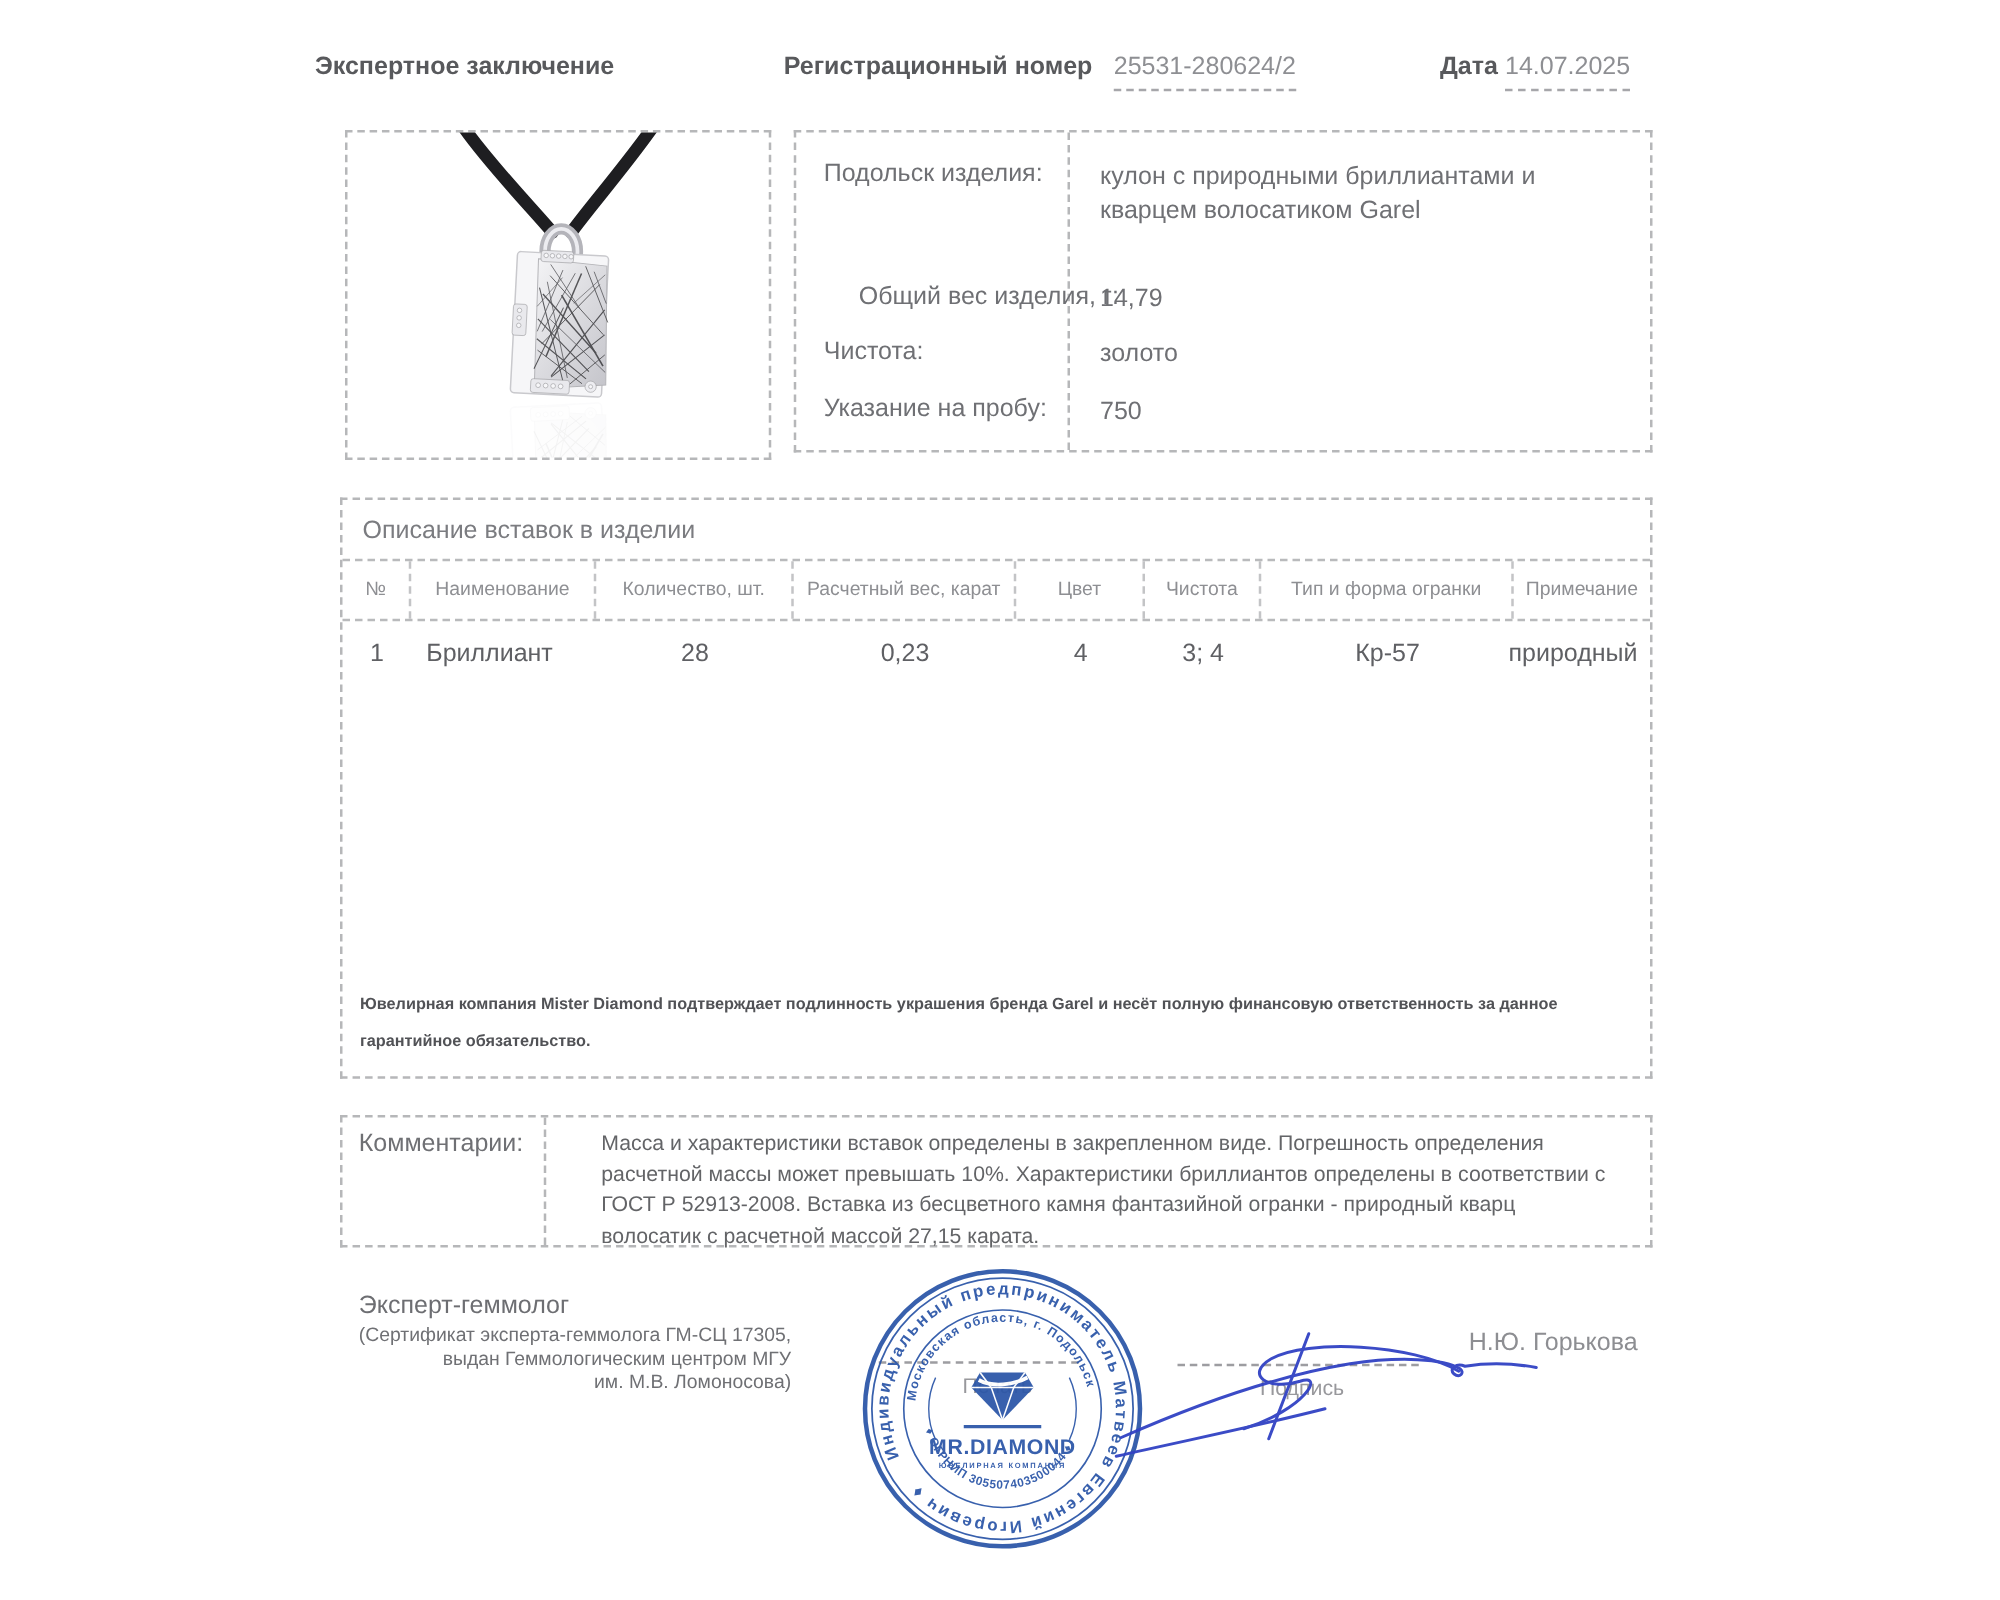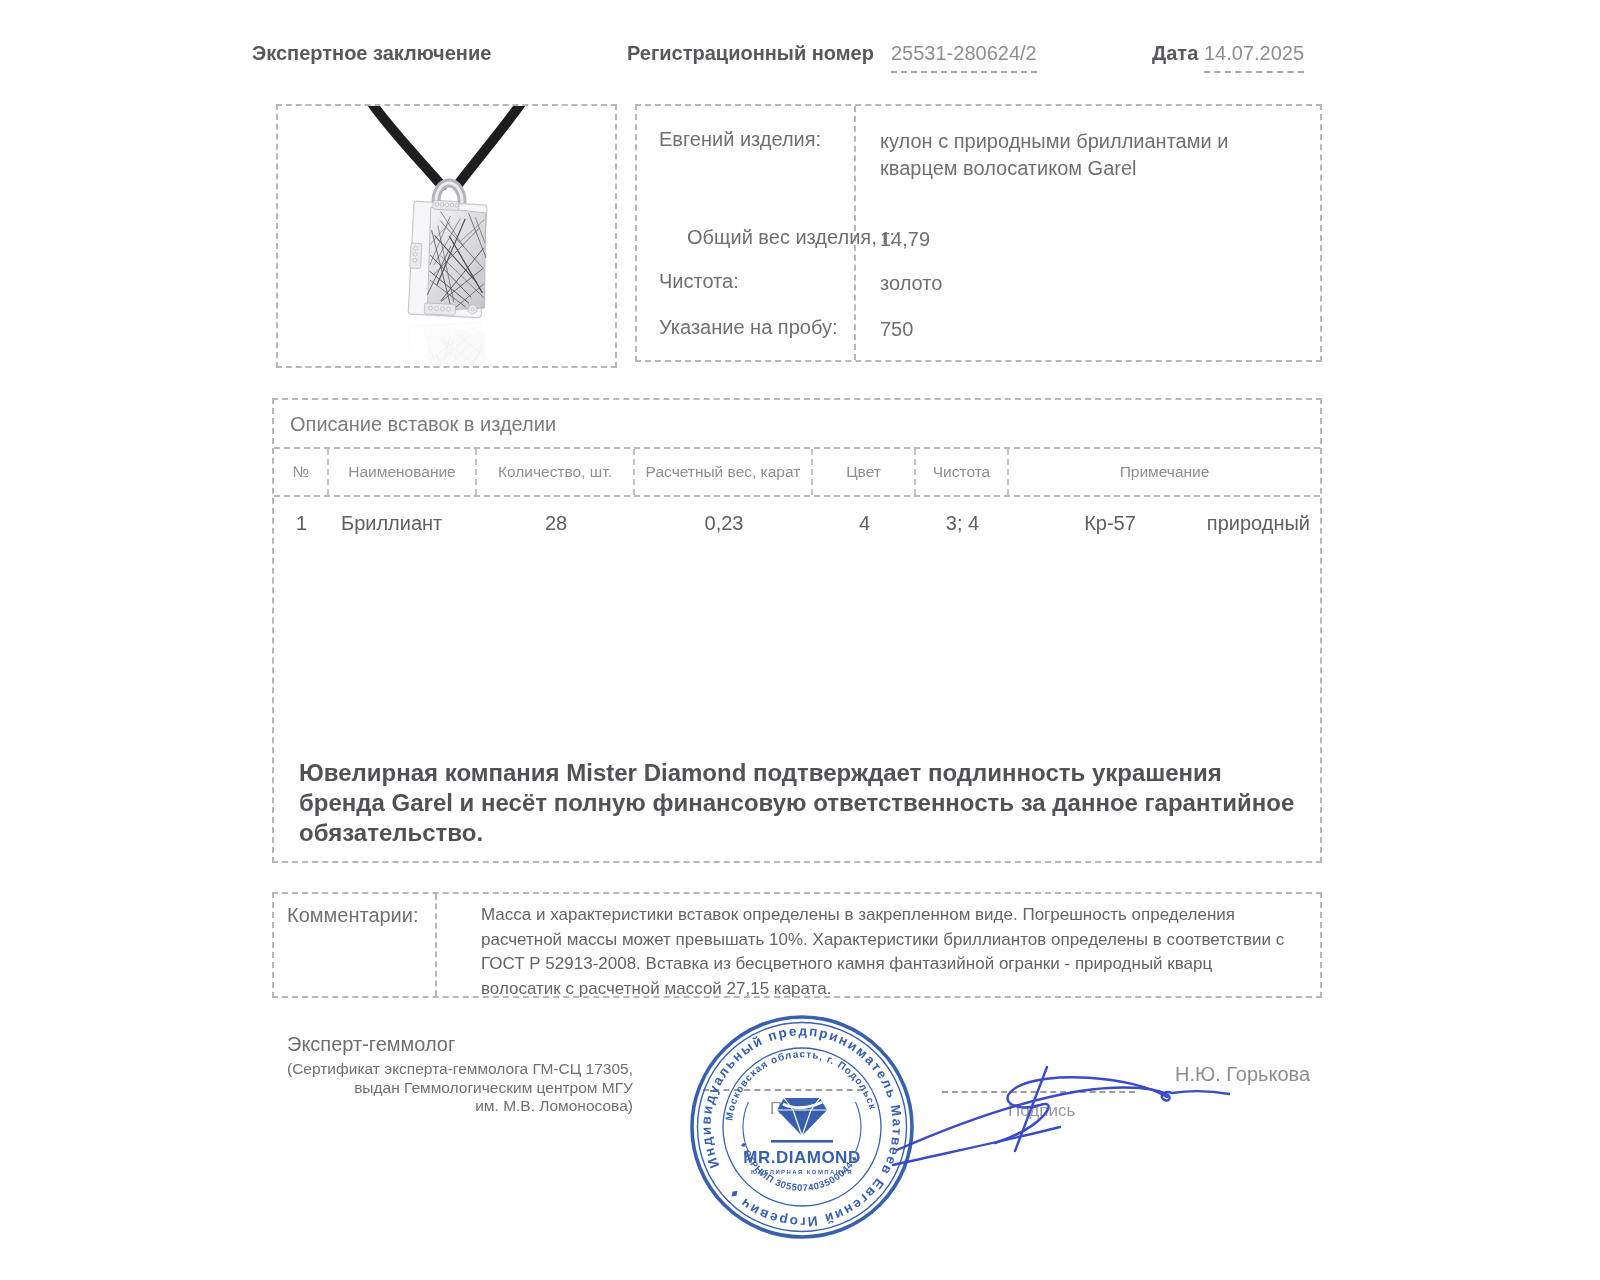--- a/index.html
+++ b/index.html
@@ -25,21 +25,21 @@
       color:#8e8f93;font-size:15.5px;border-right:2px dashed #c3c4c6;box-sizing:border-box;}
   .ins-header .cell:last-child{border-right:none;}
   .ins-row{display:flex;height:52px;}
   .ins-row .cell{display:flex;align-items:center;justify-content:center;
       color:#5f6064;font-size:20px;box-sizing:border-box;}
   .c0{width:55px;} .c1{width:148px;} .c2{width:158px;} .c3{width:178px;}
   .c4{width:103px;} .c5{width:93px;} .c6{width:202px;} .c7{width:109px;flex:1;}
   .ins-row .c1{justify-content:flex-start;padding-left:12px;}
   .ins-row .c7{justify-content:flex-end;padding-right:10px;}
   .statement{position:absolute;left:14px;bottom:13px;width:1014px;
-      font-weight:bold;color:#515256;font-size:24px;line-height:30px;margin-left:11px;}
+      font-weight:bold;color:#515256;font-size:13px;line-height:30px;}
 
   
   .comments{display:flex;}
   .com-label{width:163px;box-sizing:border-box;border-right:2px dashed #b6b7b9;
       padding:10px 0 0 13px;color:#6f7074;font-size:20px;}
   .com-text{padding:9px 0 0 12px;color:#636467;font-size:17px;line-height:24.5px;width:806px;}
 
   
   .expert-role{color:#6d6e72;font-size:20px;}
   .expert-cred{color:#6f7074;font-size:15.5px;line-height:18.5px;}
@@ -131,39 +131,40 @@
             <circle cx="197" cy="202" r="1.6"></circle>
         </g>
       </g>
     </g>
     <use href="#pendantArt" transform="translate(0,428) scale(1,-1)" opacity="0.07"></use>
   </svg>
 </div>
 
 <div class="abs dashed-box" style="left:635px;top:104px;width:687px;height:258px;">
   <div class="desc-divider"></div>
-  <div class="abs desc-row-label" style="left:22px;top:22px;">Евгений изделия:</div>
+  <div class="abs desc-row-label" style="left:22px;top:22px;">Подольск изделия:</div>
   <div class="abs desc-row-value" style="left:243px;top:22px;width:370px;">кулон с природными бриллиантами и кварцем волосатиком Garel</div>
   <div class="abs desc-row-label" style="left:22px;top:120px;margin-left:28px;">Общий вес изделия, г:</div>
   <div class="abs desc-row-value" style="left:243px;top:120px;">14,79</div>
   <div class="abs desc-row-label" style="left:22px;top:164px;">Чистота:</div>
   <div class="abs desc-row-value" style="left:243px;top:164px;">золото</div>
   <div class="abs desc-row-label" style="left:22px;top:210px;">Указание на пробу:</div>
   <div class="abs desc-row-value" style="left:243px;top:210px;">750</div>
 </div>
 
 <div class="abs dashed-box" style="left:272px;top:398px;width:1050px;height:465px;">
   <div class="ins-title">Описание вставок в изделии</div>
   <div class="ins-header">
     <div class="cell c0">№</div>
     <div class="cell c1">Наименование</div>
     <div class="cell c2">Количество, шт.</div>
     <div class="cell c3">Расчетный вес, карат</div>
     <div class="cell c4">Цвет</div>
     <div class="cell c5">Чистота</div>
+    <div class="cell c6">Тип и форма огранки</div>
     <div class="cell c7">Примечание</div>
   </div>
   <div class="ins-row">
     <div class="cell c0">1</div>
     <div class="cell c1">Бриллиант</div>
     <div class="cell c2">28</div>
     <div class="cell c3">0,23</div>
     <div class="cell c4">4</div>
     <div class="cell c5">3; 4</div>
     <div class="cell c6">Кр-57</div>

